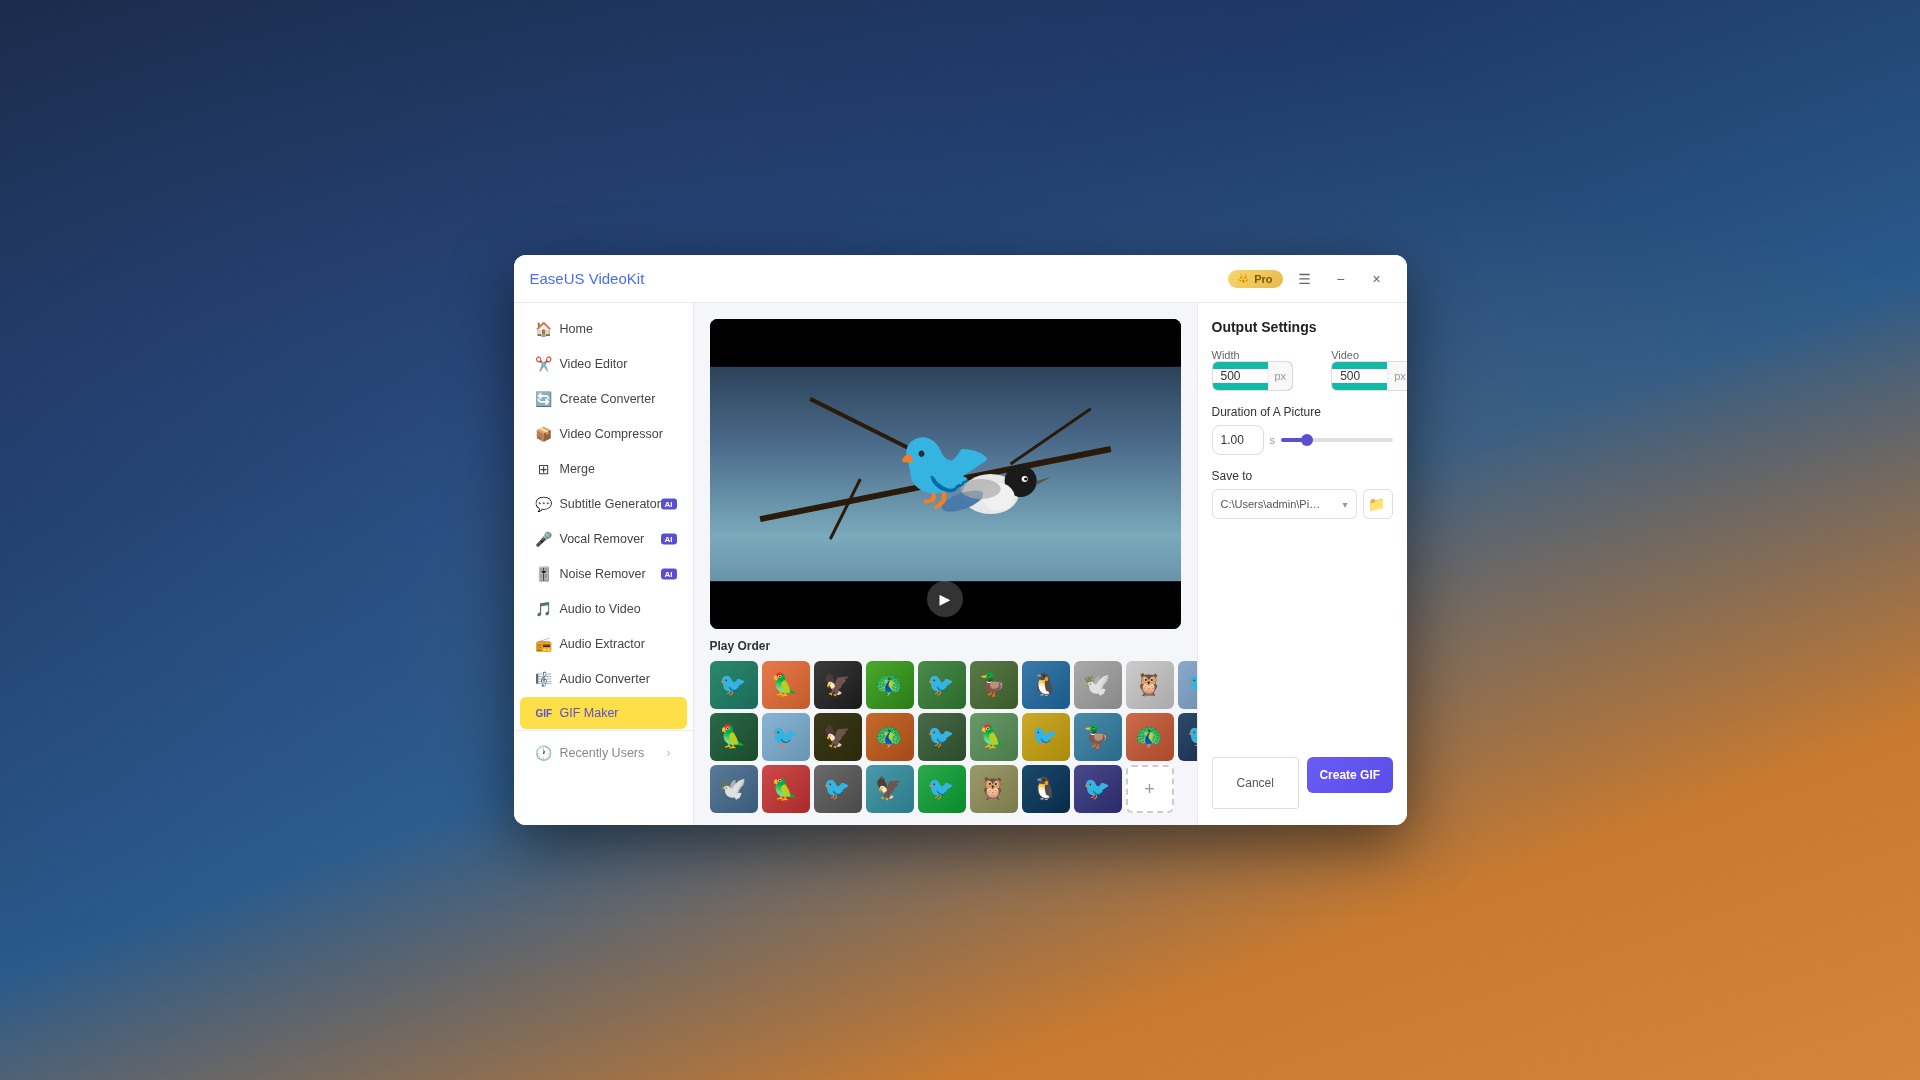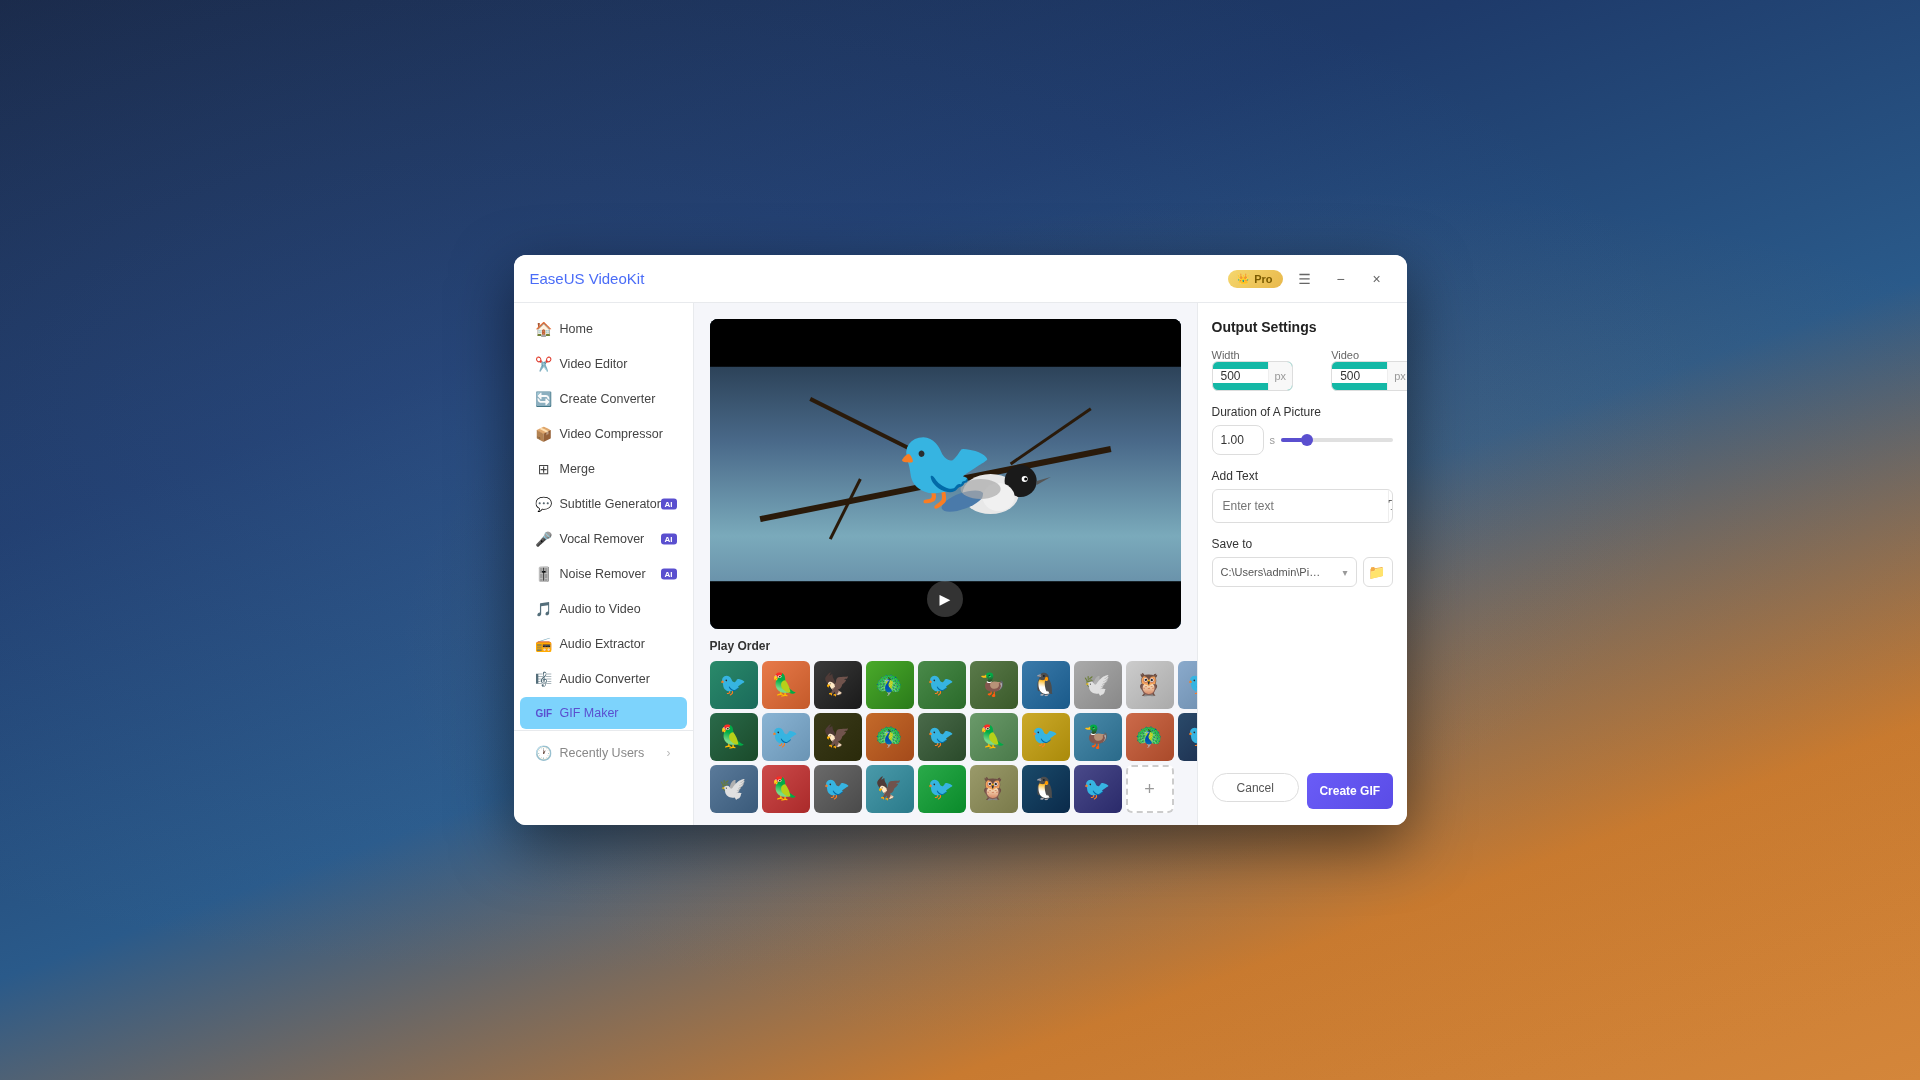--- a/index.html
+++ b/index.html
@@ -102,21 +102,21 @@
       gap: 8px;
       padding: 9px 16px;
       cursor: pointer;
       border-radius: 6px;
       margin: 1px 6px;
       font-size: 12.5px;
       color: #444;
       position: relative;
     }
     .sidebar-item.active {
-      background: #7dd3fc;
+      background: #fde047;
       color: #5a4fcf;
       font-weight: 500;
     }
     .sidebar-item .icon {
       font-size: 14px;
       width: 16px;
       text-align: center;
       flex-shrink: 0;
     }
     .ai-badge {
@@ -371,23 +371,23 @@
       cursor: pointer;
       font-size: 14px;
     }
     .panel-actions {
       display: flex;
       gap: 8px;
       margin-top: auto;
     }
     .btn-cancel {
       flex: 1;
-      height: 29px;
+      height: 52px;
       border: 1px solid #ddd;
-      border-radius: 18px;
+      border-radius: 3px;
       background: #fff;
       font-size: 12px;
       color: #555;
       cursor: pointer;
       font-weight: 500;
     }
     .btn-create {
       flex: 1;
       height: 36px;
       border: none;
@@ -687,27 +687,20 @@
         <div class="slider-container">
           <input type="text" class="slider-val-input" value="1.00" style="">
           <span class="slider-unit">s</span>
           <div class="range-slider">
             <div class="range-filled"></div>
             <div class="range-thumb"></div>
           </div>
         </div>
       </div>
 
-      <div class="field-group">
-        <div class="field-label-main">Add Text</div>
-        <div class="text-input-row">
-          <input type="text" placeholder="Enter text" style="flex: 1 1 0%; border: none; outline: none; padding: 0px 10px; font-size: 12px; color: rgb(153, 153, 153);">
-          <div class="text-btn">T</div>
-        </div>
-      </div>
 
       <div class="field-group">
         <div class="field-label-main">Save to</div>
         <div class="save-path-row">
           <div class="path-select">
             <span>C:\Users\admin\Pictures...</span>
             <span style="font-size:10px;color:#999;">▾</span>
           </div>
           <div class="folder-btn">
             <span>📁</span>

